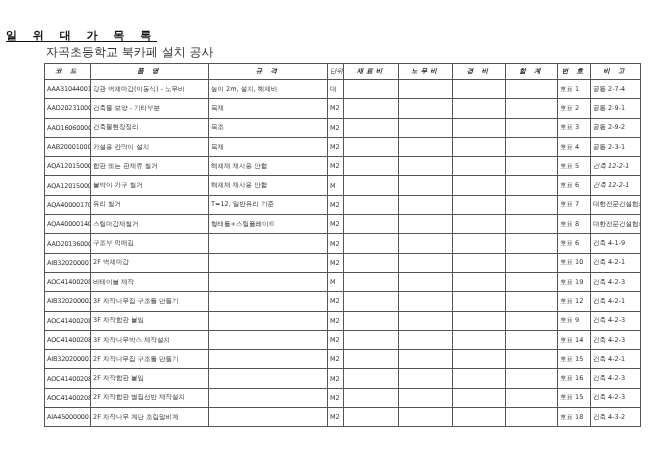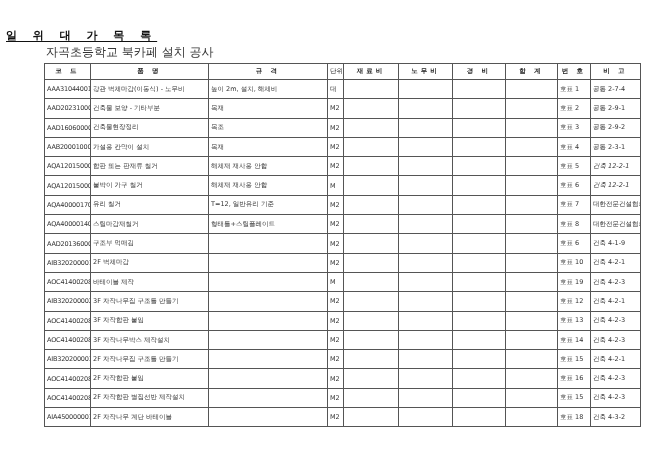--- a/index.html
+++ b/index.html
@@ -22,21 +22,21 @@
       position: absolute; top: 63px; left: 44px;
       border-collapse: collapse; table-layout: fixed;
       width: 596px;
     }
     table.items th, table.items td {
       border: 1px solid #555; padding: 0 2px; white-space: nowrap; overflow: hidden;
       font-weight: normal;
     }
     table.items th {
       height: 15px; font-size: 6.5px; font-weight: bold; text-align: center;
-      letter-spacing: 3px; color: #222;
+      letter-spacing: 3px; color: #222; font-style: italic;
     }
     table.items th.unit-h { letter-spacing: 0; font-weight: normal; margin-left: 41px; }
     table.items td { height: 18.3px; font-size: 6.5px; color: #333; }
     td.code { font-size: 5px; letter-spacing: -0.2px; padding: 0 1px; }
     td.name { font-size: 6.8px; }
     td.note-small { font-size: 4.5px; font-style: italic; }
     tr.thick-top td { border-top: 1.6px solid #444; }
   </style>
 </head>
 <body>
@@ -220,21 +220,21 @@
       </tr>
       <tr>
         <td class="code">AOC414002082</td>
         <td class="name">3F 자작합판 붙임</td>
         <td></td>
         <td>M2</td>
         <td></td>
         <td></td>
         <td></td>
         <td></td>
-        <td>호표 13</td>
+        <td>호표 9</td>
         <td>건축 4-2-3</td>
       </tr>
       <tr>
         <td class="code">AOC414002083</td>
         <td class="name">3F 자작나무박스 제작설치</td>
         <td></td>
         <td>M2</td>
         <td></td>
         <td></td>
         <td></td>
@@ -273,21 +273,21 @@
         <td>M2</td>
         <td></td>
         <td></td>
         <td></td>
         <td></td>
         <td>호표 15</td>
         <td>건축 4-2-3</td>
       </tr>
       <tr>
         <td class="code">AIA450000001</td>
-        <td class="name">2F 자작나무 계단 바테이블</td>
+        <td class="name">2F 자작나무 계단 조립말비계</td>
         <td></td>
         <td>M2</td>
         <td></td>
         <td></td>
         <td></td>
         <td></td>
         <td>호표 18</td>
         <td>건축 4-3-2</td>
       </tr>
     </tbody>

